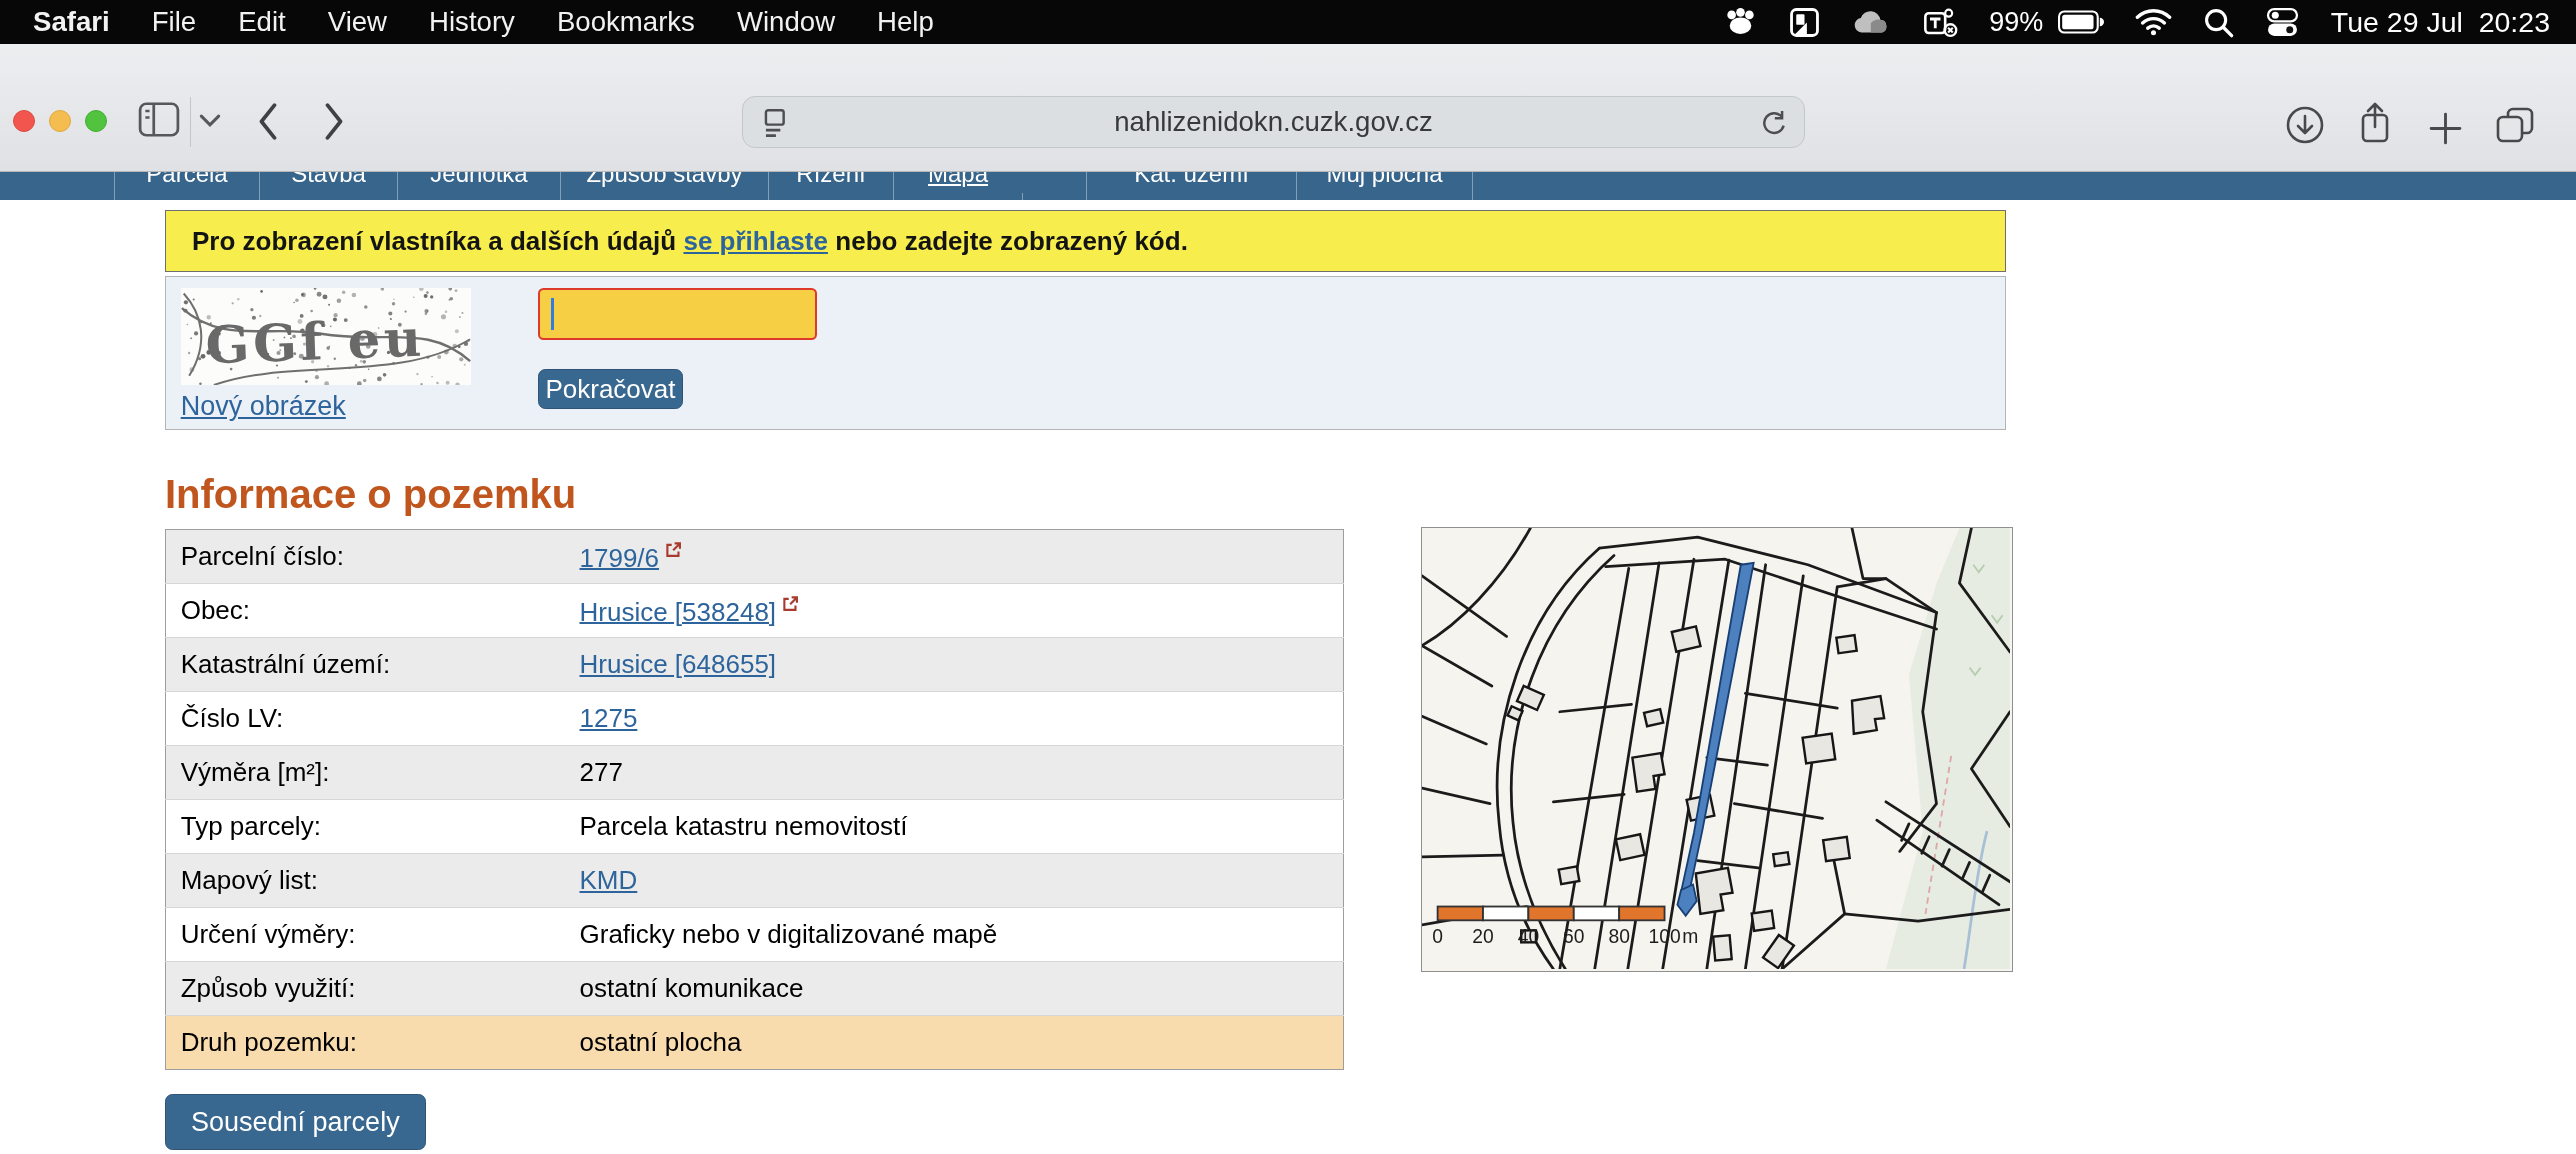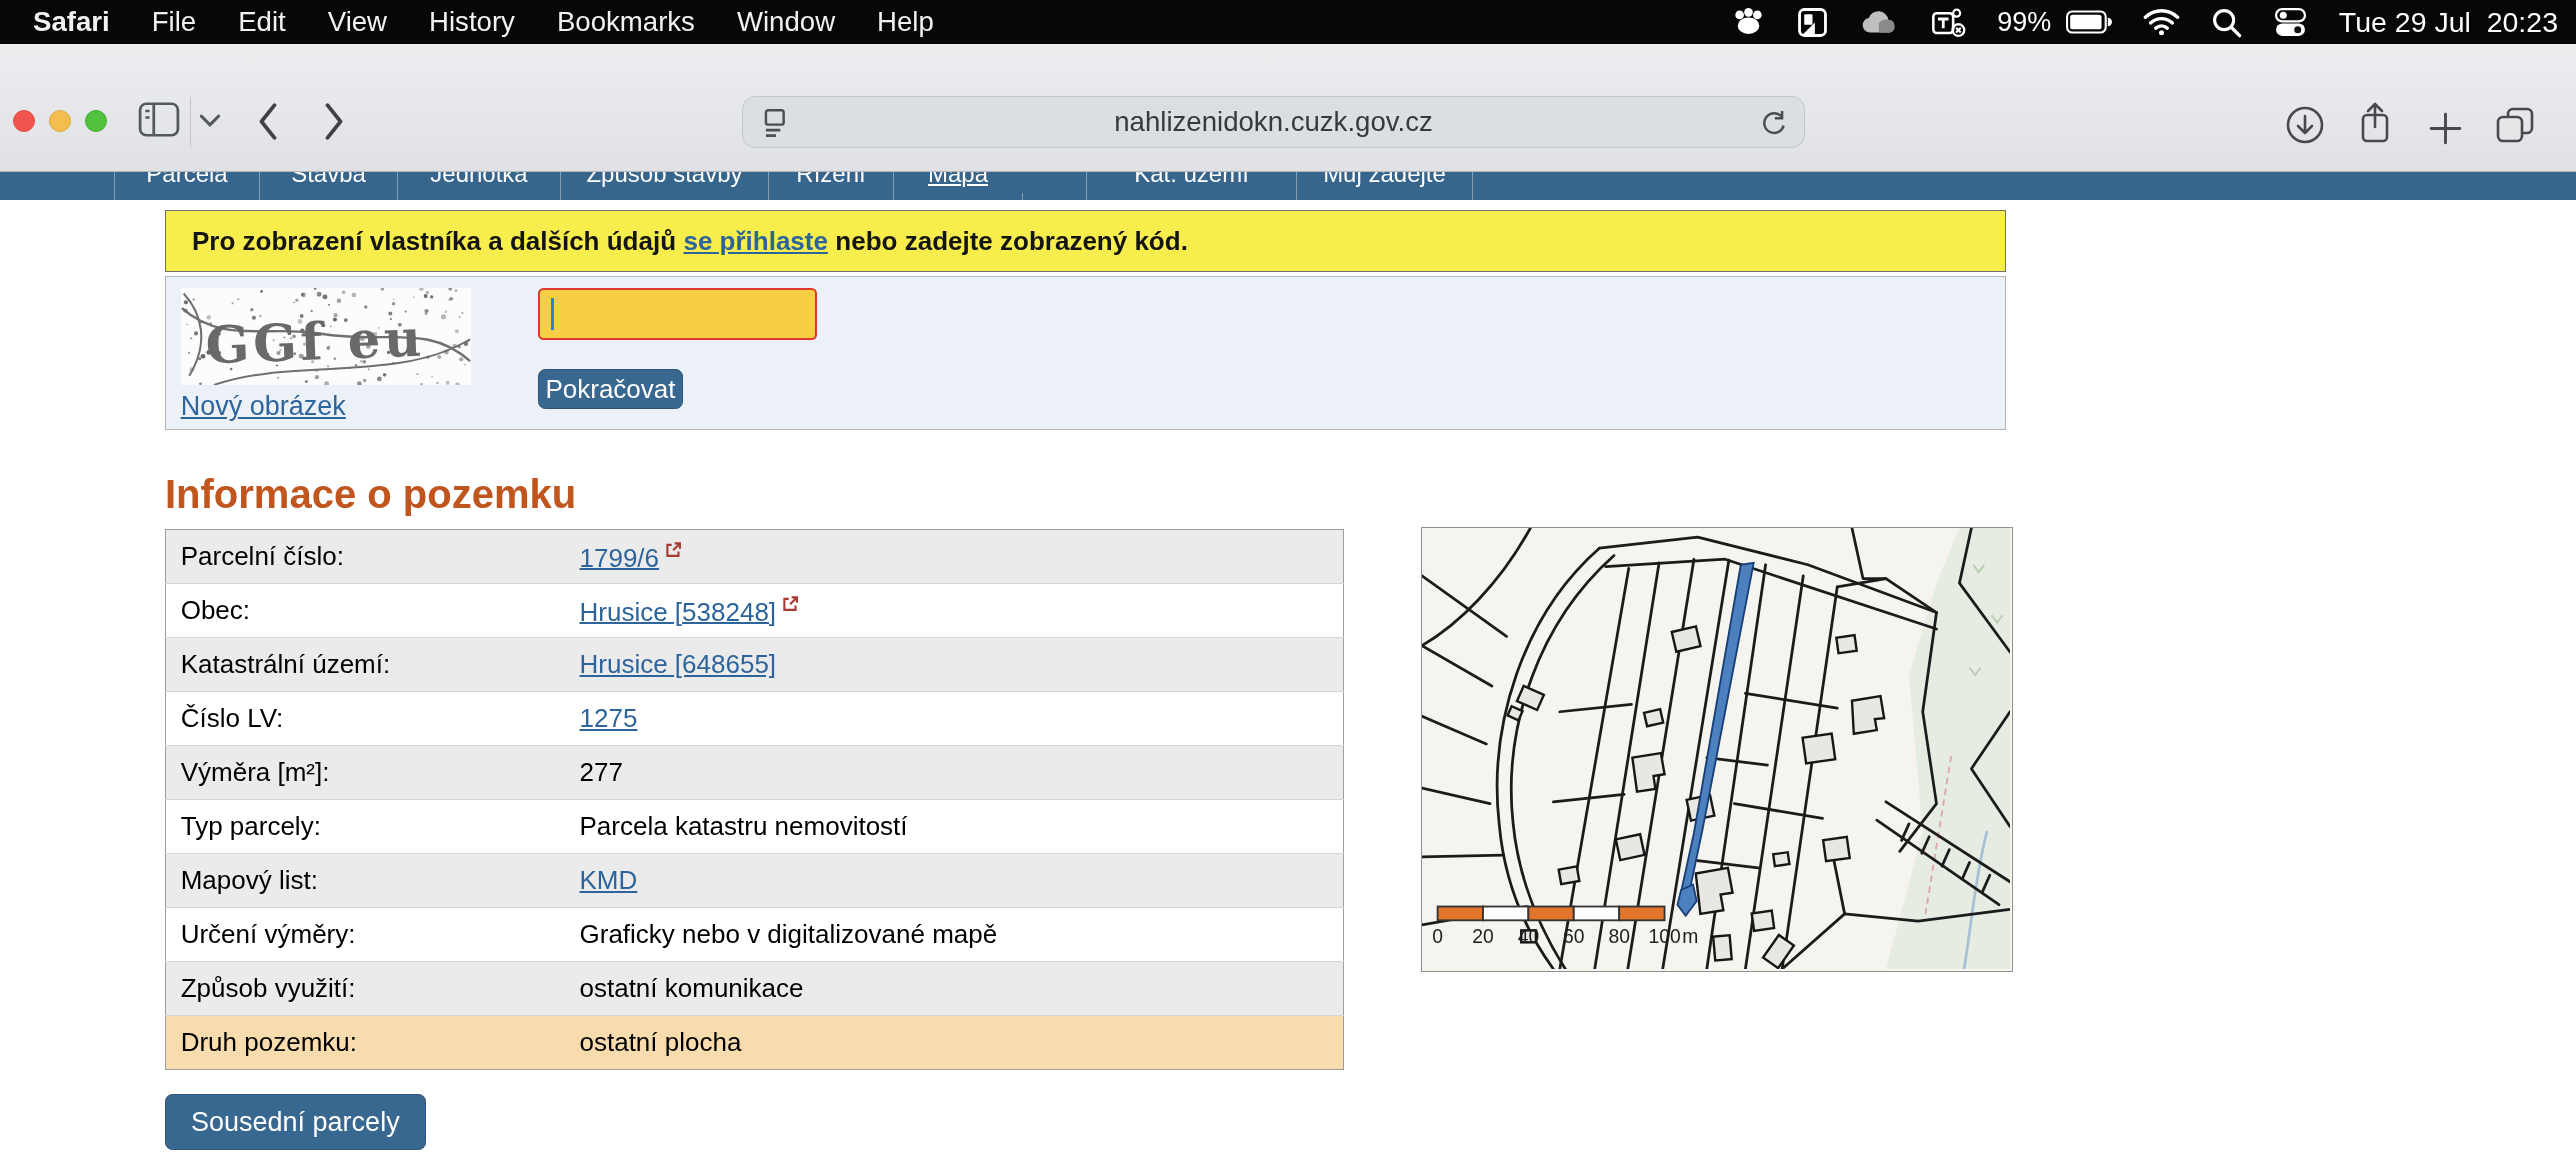--- a/index.html
+++ b/index.html
@@ -6,21 +6,21 @@
   html,body { width:2576px; height:1155px; }
   body { font-family:"Liberation Sans", sans-serif; background:#fff; overflow:hidden; }
   #screen { position:relative; width:2576px; height:1155px; background:#fff; }
 
   
   .menubar { position:absolute; left:0; top:0; width:2576px; height:44px; background:#070707;
              display:flex; align-items:center; justify-content:space-between; color:#fff; }
   .menu-left { display:flex; align-items:center; gap:42px; padding-left:33px; font-size:27.6px; }
   .menu-item { color:#f2f2f2; }
   .menu-item.primary { font-weight:bold; }
-  .menu-right { display:flex; align-items:center; gap:31px; padding-right:18px; font-size:27.6px; }
+  .menu-right { display:flex; align-items:center; gap:31px; padding-right:26px; font-size:27.6px; }
   .menu-right svg { display:block; }
   .clock { white-space:pre; font-size:28.5px; }
   .batt-pct { font-size:27px; }
 
   
   .toolbar { position:absolute; left:0; top:44px; width:2576px; height:128px;
              background:linear-gradient(#eceef0,#dfe1e4); border-bottom:0.9px solid #b4b6b8; }
   .traffic { position:absolute; left:13px; top:66px; display:flex; gap:13.8px; }
   .tl { width:22px; height:22px; border-radius:50%; }
   .tl.red { background:#f2554d; border:0.9px solid #dd4940; }
@@ -257,21 +257,21 @@
         <div class="site-tab" style="width: 129px; text-decoration: underline;">
           <span>Mapa</span>
         </div>
         <div class="site-tab" style="width: 64px; margin-top: 44px;">
           <span>LV</span>
         </div>
         <div class="site-tab" style="width: 210px;">
           <span>Kat. území</span>
         </div>
         <div class="site-tab" style="width: 177px;">
-          <span>Můj zadejte</span>
+          <span>Můj plocha</span>
         </div>
       </nav>
 
     <div class="notice">
       <span>Pro zobrazení vlastníka a dalších údajů</span>
       <a>se přihlaste</a>
       <span>nebo zadejte zobrazený kód.</span>
     </div>
 
     <div class="captcha-panel">

